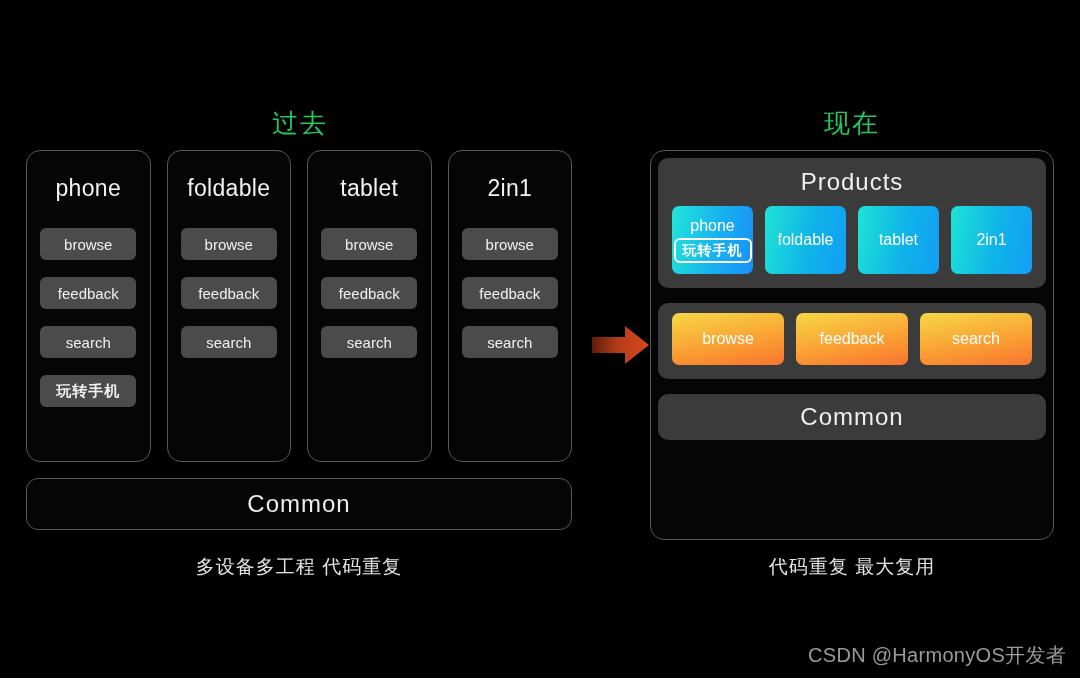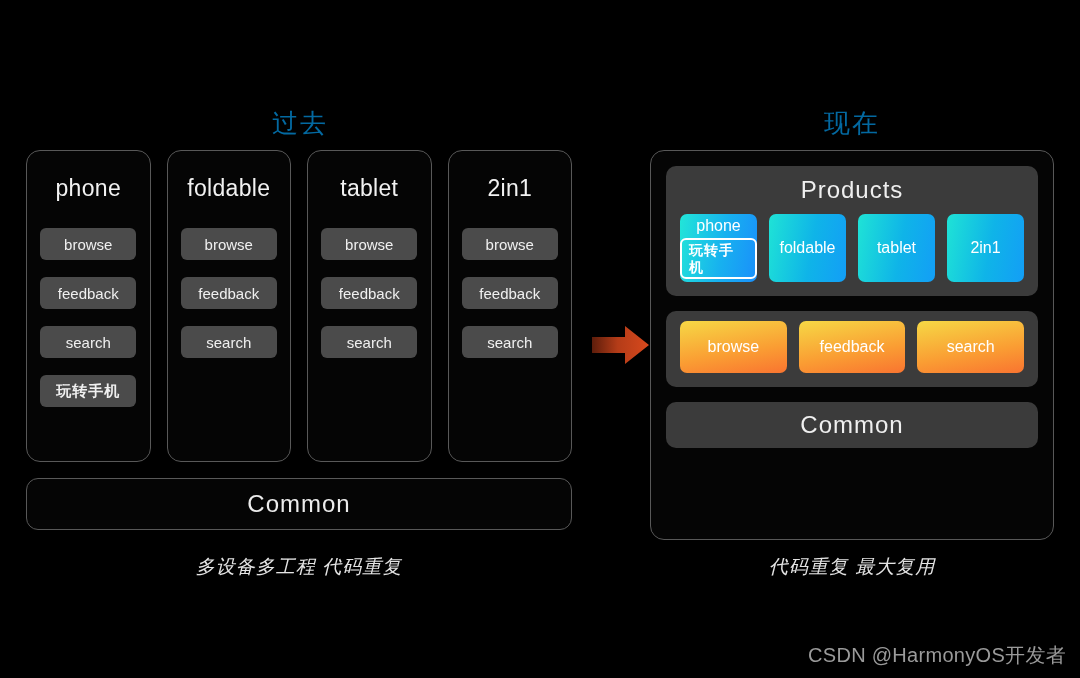--- a/index.html
+++ b/index.html
@@ -13,21 +13,21 @@
     position: relative;
     overflow: hidden;
     font-family: "Liberation Sans", "DejaVu Sans", sans-serif;
     color: #e8e8e8;
   }
 
   
   .section-heading {
     position: absolute;
     font-size: 26px;
-    color: #0369a1;
+    color: #22c55e;
     letter-spacing: 2px;
     font-weight: 400;
     white-space: nowrap;
   }
   #past-heading  { left: 240px; top: 106px; width: 120px; text-align: center; }
   #now-heading   { left: 792px; top: 106px; width: 120px; text-align: center; }
 
   
   #past-panel {
     position: absolute;
@@ -99,21 +99,21 @@
   
   #now-panel {
     position: absolute;
     left: 650px;
     top: 150px;
     width: 404px;
     height: 390px;
     border: 1px solid #585858;
     border-radius: 14px;
     box-sizing: border-box;
-    padding: 15px;
+    padding: 7px;
     display: flex;
     flex-direction: column;
     gap: 15px;
     background: #050505;
   }
   .group-box {
     background: #3b3b3b;
     border-radius: 10px;
     padding: 10px 14px 14px 14px;
     box-sizing: border-box;
@@ -180,21 +180,20 @@
   }
 
   
   .caption {
     position: absolute;
     font-size: 19px;
     color: #e4e4e4;
     letter-spacing: 1px;
     text-align: center;
     white-space: nowrap;
-    font-style: italic;
   }
   #past-caption { left: 26px; top: 554px; width: 546px; }
   #now-caption  { left: 650px; top: 554px; width: 404px; }
 
   #watermark {
     position: absolute;
     right: 14px;
     bottom: 9px;
     font-size: 20px;
     color: #9a9a9a;

